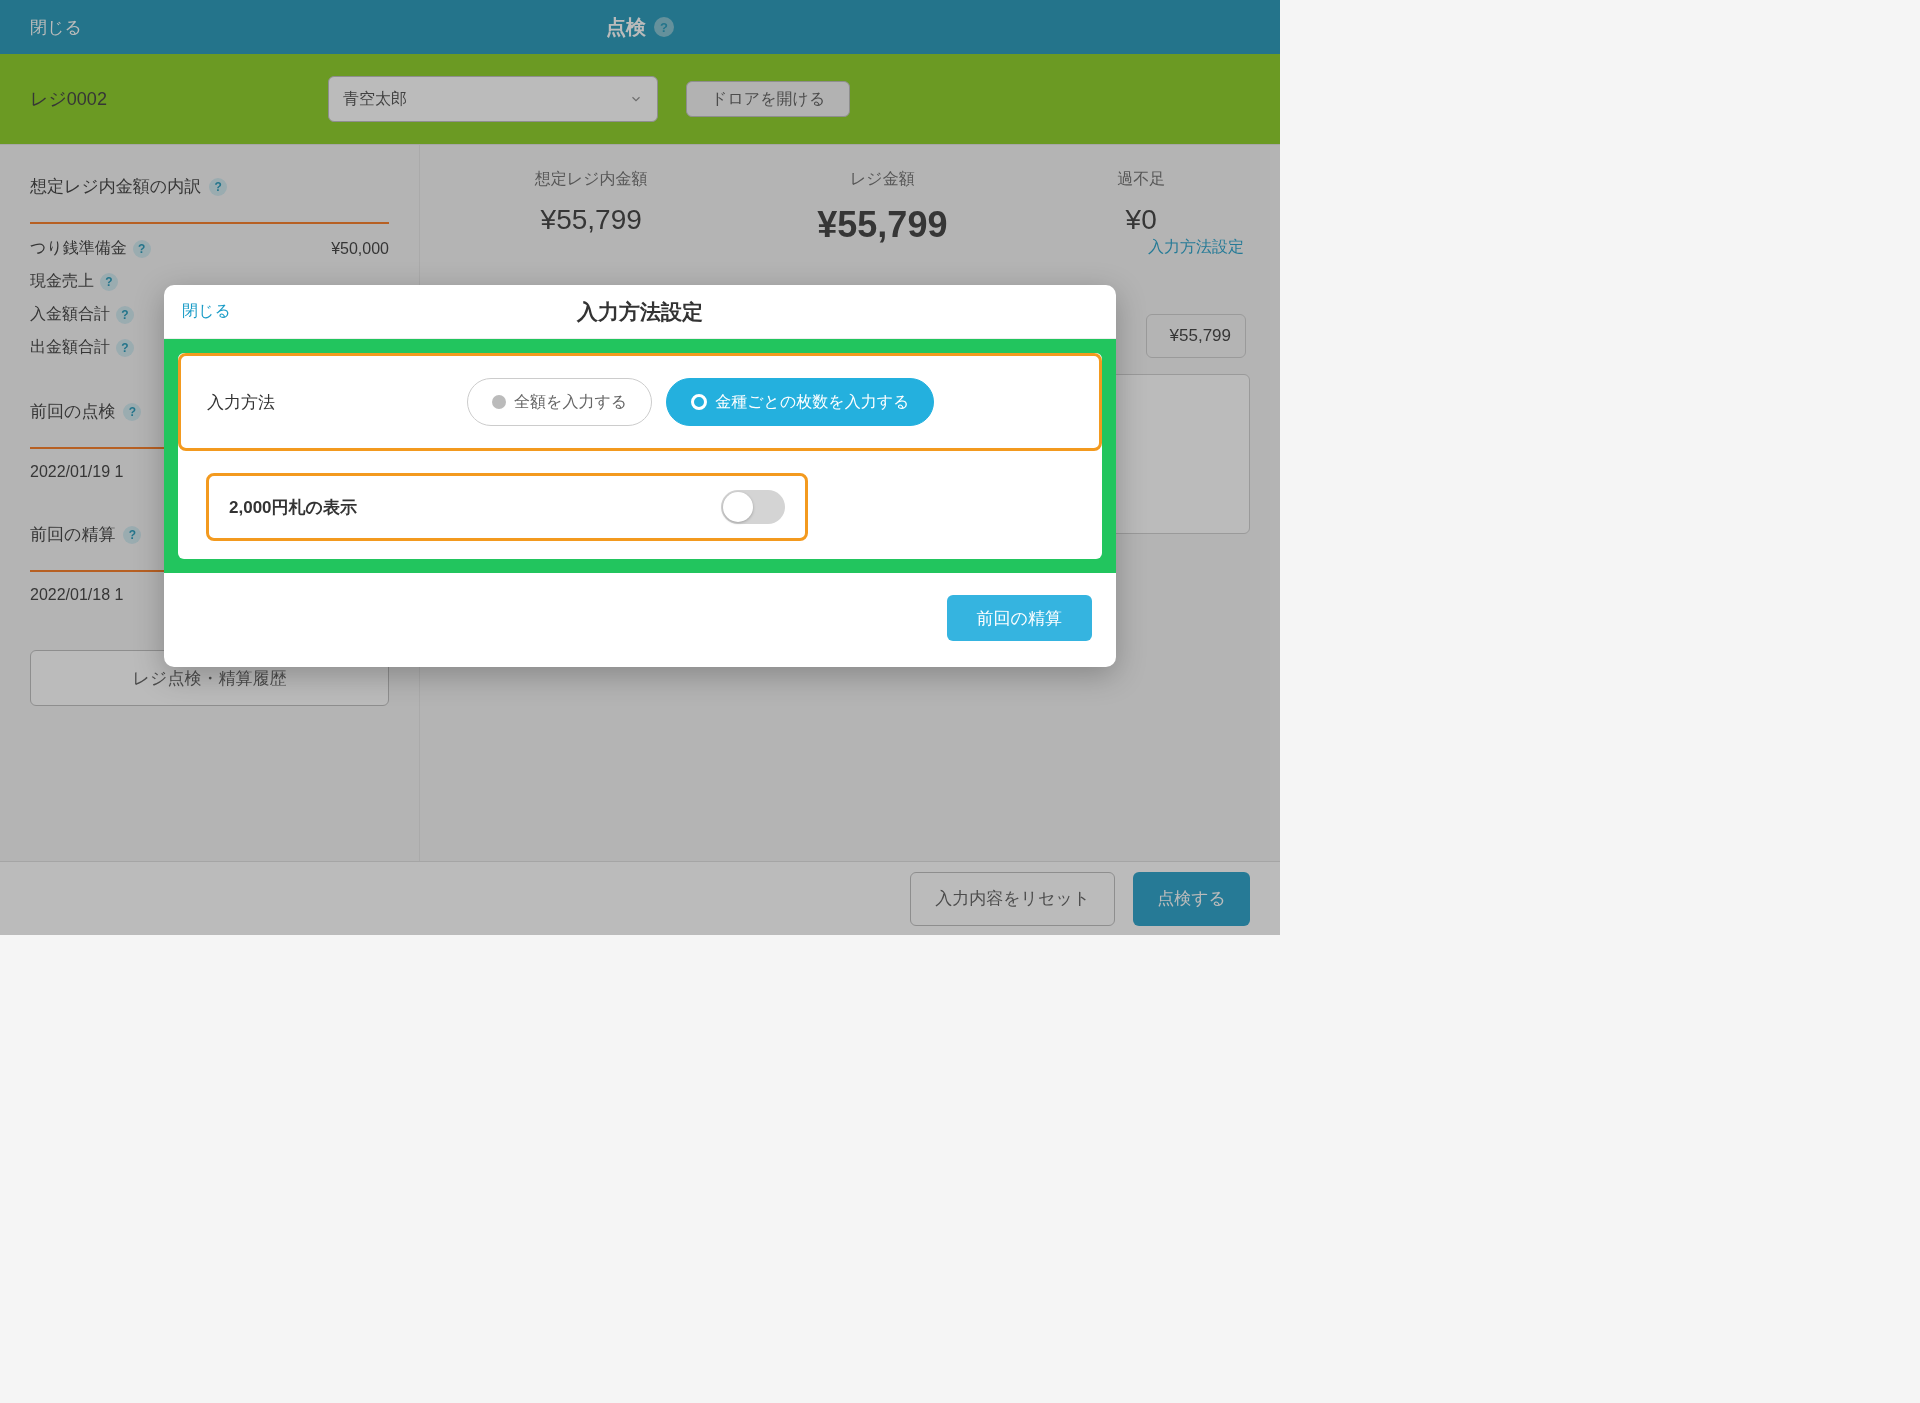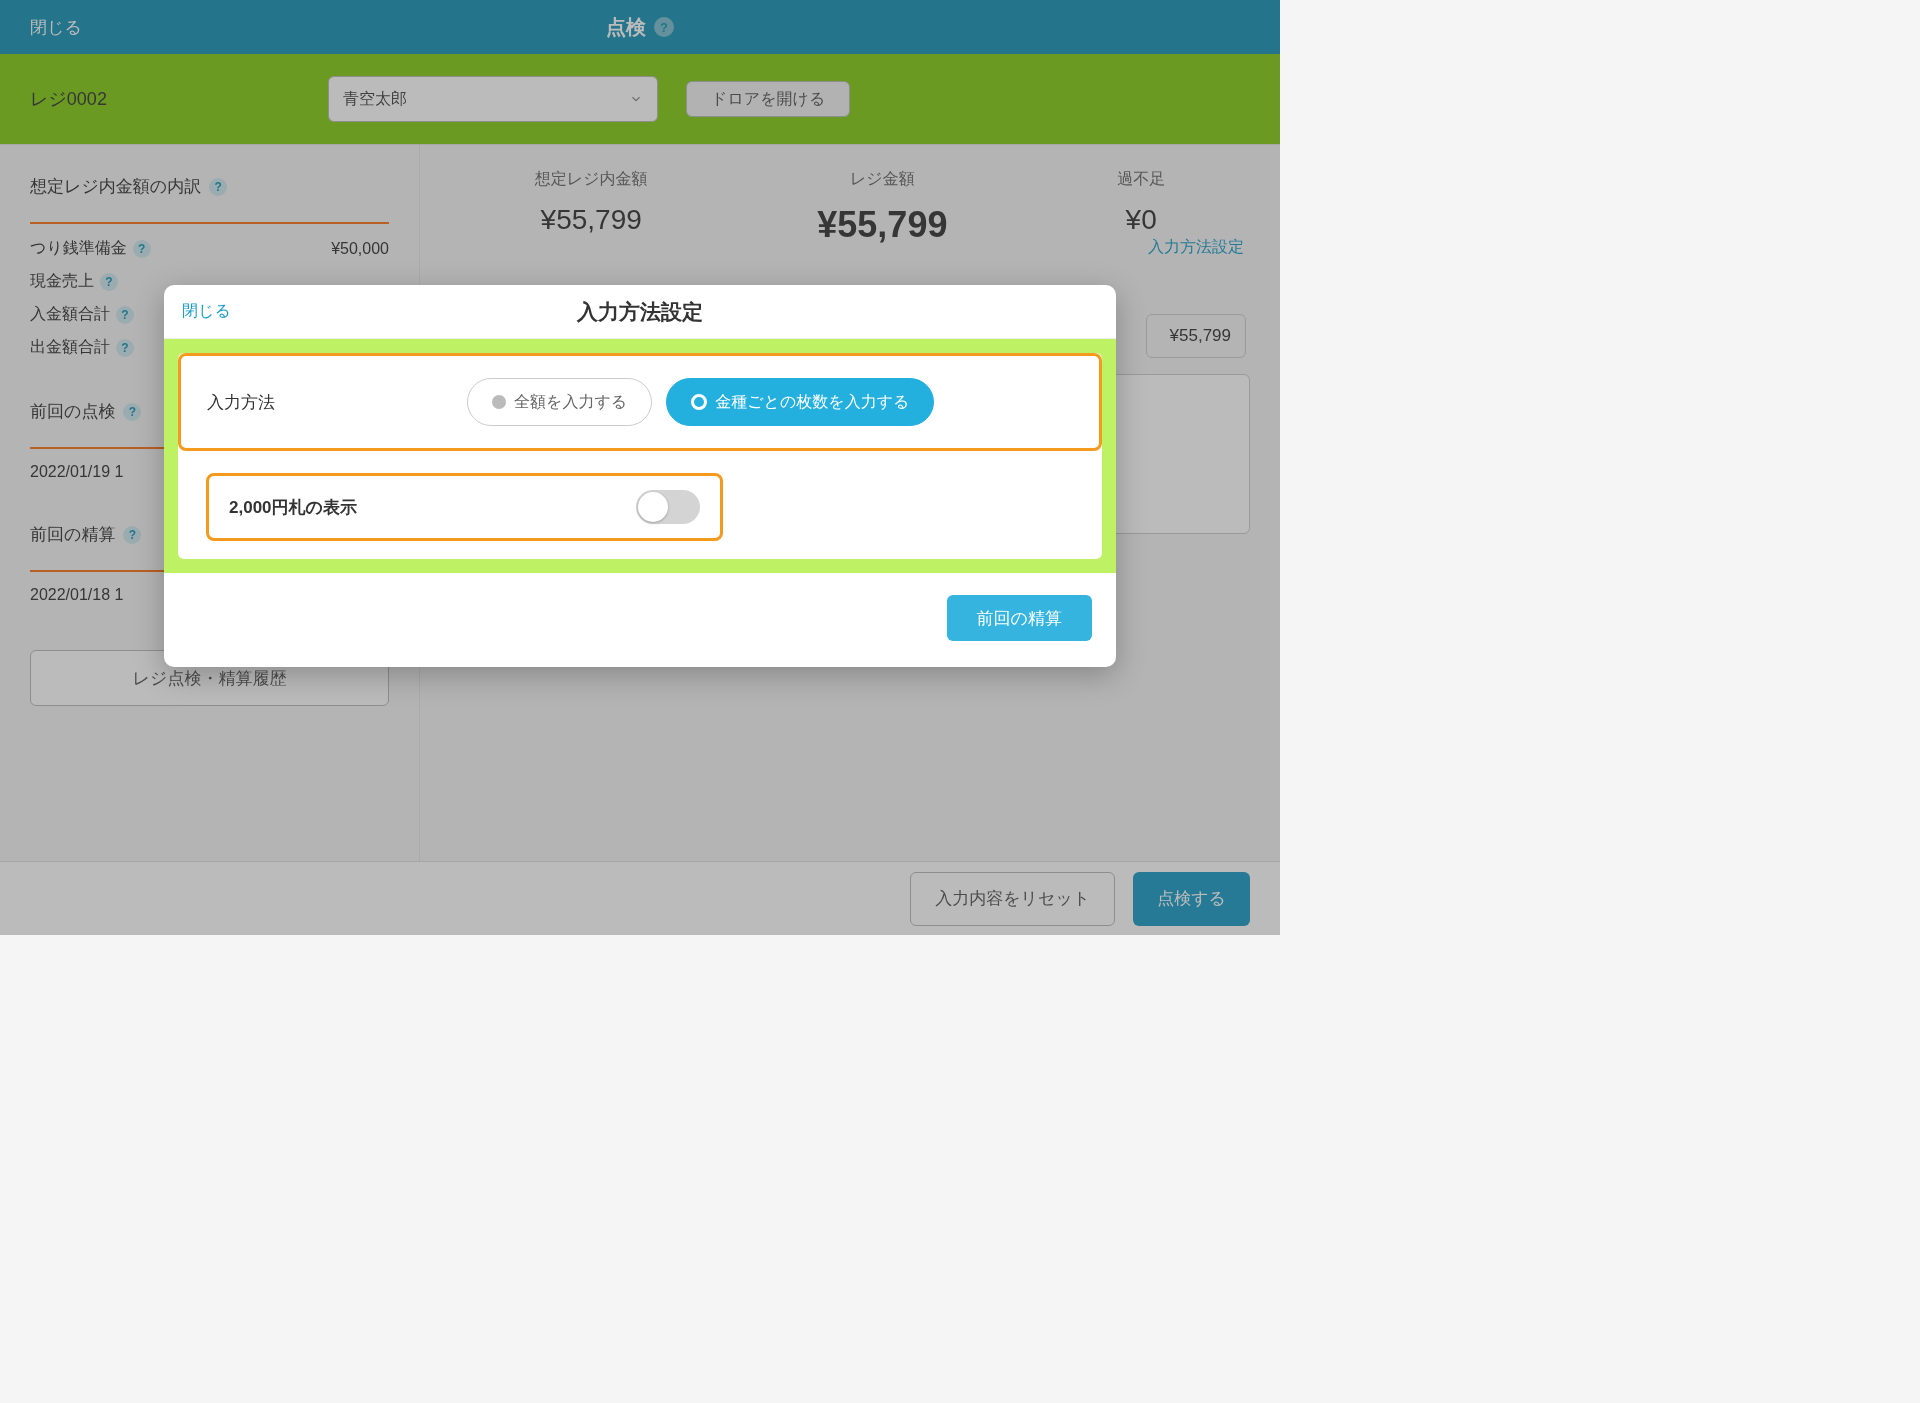--- a/index.html
+++ b/index.html
@@ -251,21 +251,21 @@
     .modal-close {
       position: absolute;
       left: 18px;
       color: #1a9cc7;
       font-size: 16px;
       cursor: pointer;
     }
     .modal-title { font-size: 21px; font-weight: 600; color: #333; }
 
     .modal-body {
-      background: #bef264;
+      background: #22c55e;
       padding: 14px;
     }
     .modal-card {
       background: #fff;
       border-radius: 6px;
       padding: 0;
     }
     .highlight-orange {
       border: 3px solid #f39a1f;
       border-radius: 8px;
@@ -304,21 +304,21 @@
       width: 16px; height: 16px;
       border: 3px solid #fff;
       background: transparent;
     }
 
     .two-thousand-row {
       display: flex;
       align-items: center;
       padding: 14px 20px;
       gap: 16px;
-      width: 517px;
+      width: 602px;
       margin-left: 28px;
       margin-top: 12px;
       justify-content: space-between;
     }
     .two-thousand-label { font-size: 17px; font-weight: 600; color: #333; }
     .toggle {
       width: 64px; height: 34px;
       border-radius: 18px;
       background: #d4d4d4;
       position: relative;

